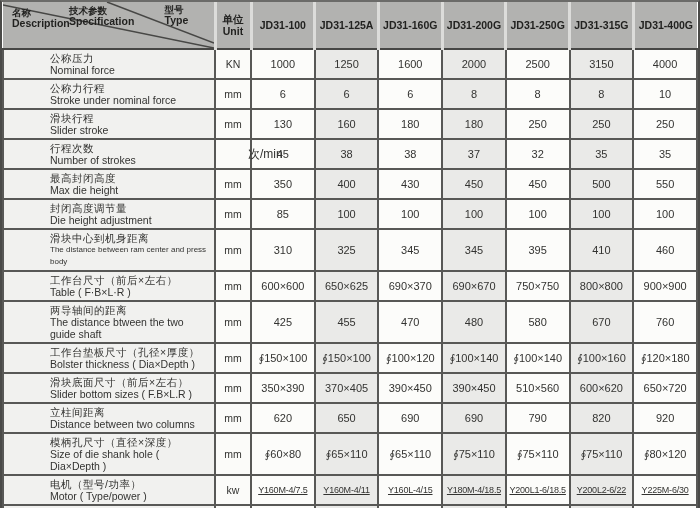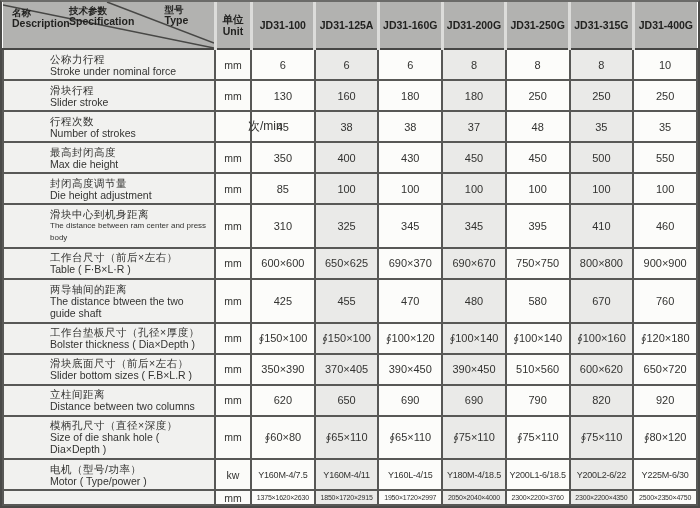--- a/index.html
+++ b/index.html
@@ -41,21 +41,21 @@
   td.label{
     background:#f1f1ef;text-align:left;padding:2px 4px 2px 46px;
   }
   td.label .zh{font-size:10.5px;line-height:12px;display:block;letter-spacing:0.5px;}
   td.label .en{font-size:10.5px;line-height:12px;display:block;}
   td.label .en.sm{font-size:8px;}
   td.unit{font-size:10.5px;background:#fbfbf9;}
   td.unit.sm{font-size:12px;padding-left:32px;}
   td.val{font-size:11px;}
   td.val.alt{background:#eaeae8;}
-  td.val.md{font-size:9px;letter-spacing:-0.2px;}
+  td.val.md{font-size:9px;letter-spacing:-0.2px;text-decoration:underline;}
   td.val.sm{font-size:7px;letter-spacing:-0.2px;}
 </style>
 </head>
 <body>
 
 <div class="sheet">
   <table>
     <colgroup>
       <col class="c-label">
         <col class="c-unit">
@@ -96,20 +96,34 @@
           <th class="model">JD31-125A</th>
           <th class="model">JD31-160G</th>
           <th class="model">JD31-200G</th>
           <th class="model">JD31-250G</th>
           <th class="model">JD31-315G</th>
           <th class="model">JD31-400G</th>
         </tr>
     </thead>
     <tbody id="spec-body">
 
+    <tr>
+          <td class="label">
+            <span class="zh">公称压力</span>
+            <span class="en">Nominal force</span>
+          </td>
+          <td class="unit">KN</td>
+          <td class="val">1000</td>
+          <td class="val alt">1250</td>
+          <td class="val">1600</td>
+          <td class="val alt">2000</td>
+          <td class="val">2500</td>
+          <td class="val alt">3150</td>
+          <td class="val">4000</td>
+        </tr>
         <tr>
           <td class="label">
             <span class="zh">公称力行程</span>
             <span class="en">Stroke under nominal force</span>
           </td>
           <td class="unit">mm</td>
           <td class="val">6</td>
           <td class="val alt">6</td>
           <td class="val">6</td>
           <td class="val alt">8</td>
@@ -134,21 +148,21 @@
         <tr>
           <td class="label">
             <span class="zh">行程次数</span>
             <span class="en">Number of strokes</span>
           </td>
           <td class="unit sm">次/min</td>
           <td class="val">45</td>
           <td class="val alt">38</td>
           <td class="val">38</td>
           <td class="val alt">37</td>
-          <td class="val">48</td>
+          <td class="val">32</td>
           <td class="val alt">35</td>
           <td class="val">35</td>
         </tr>
         <tr>
           <td class="label">
             <span class="zh">最高封闭高度</span>
             <span class="en">Max die height</span>
           </td>
           <td class="unit">mm</td>
           <td class="val">350</td>

